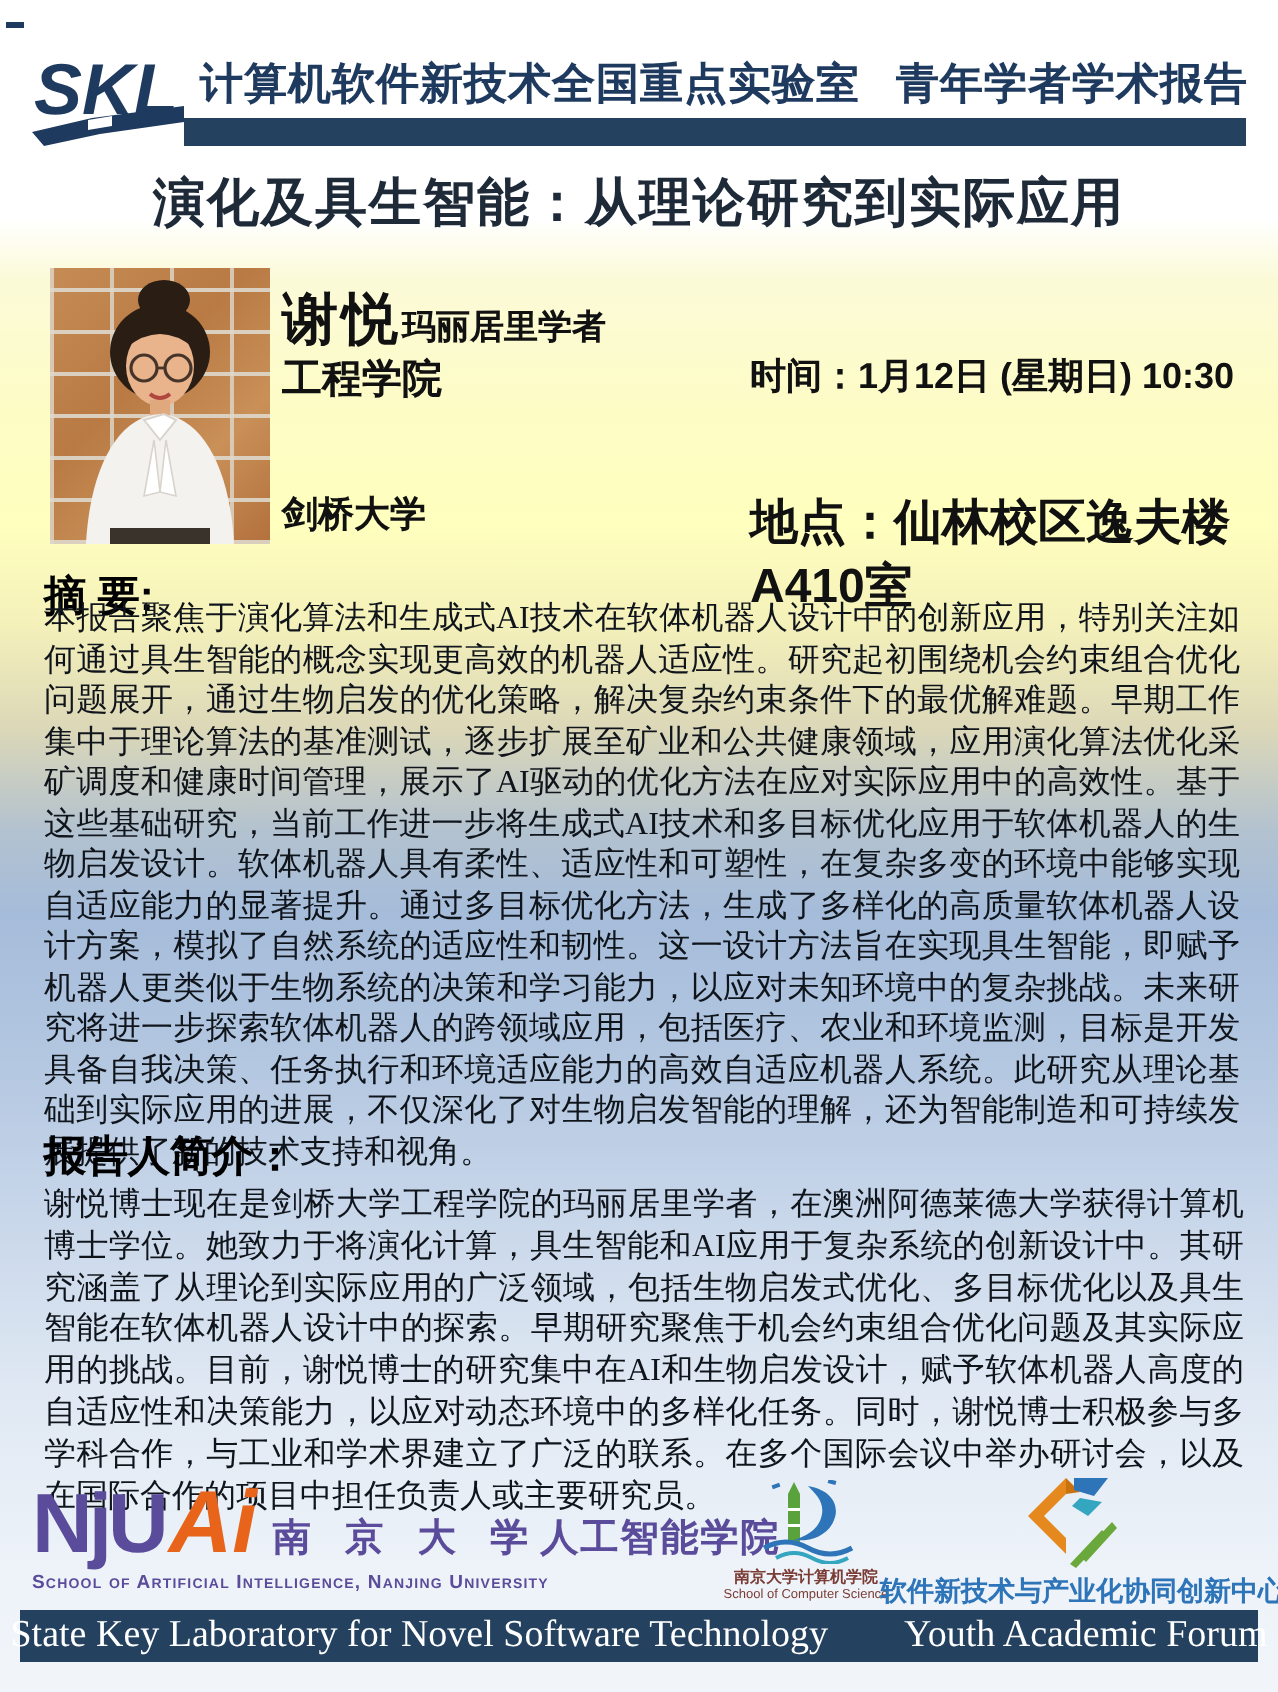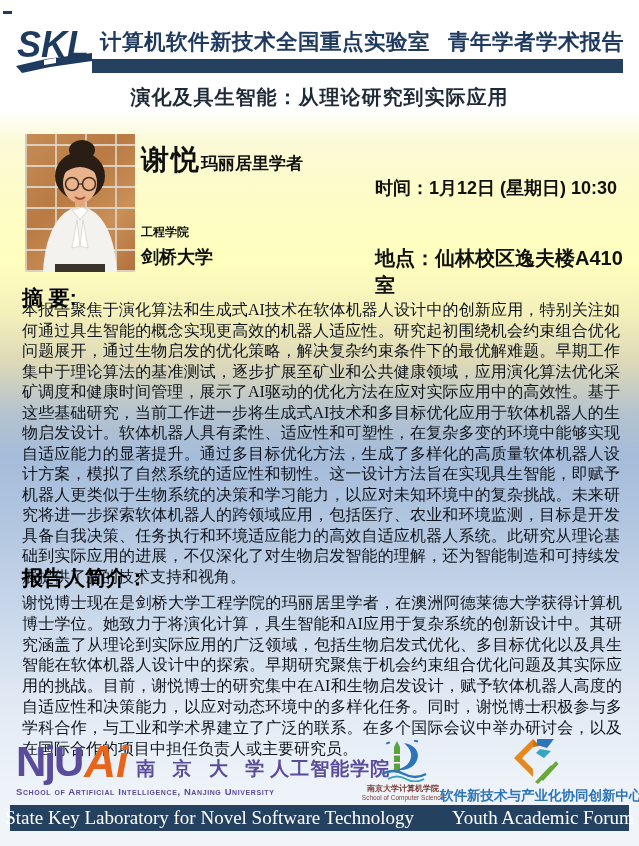--- a/index.html
+++ b/index.html
@@ -21,35 +21,35 @@
       #eef3f9 93%, #f1f5fa 100%);
   }
   .corner-mark{position:absolute;left:3px;top:11px;width:9px;height:3px;background:#1f3a5f;}
   
   .skl-logo{position:absolute;left:16px;top:23px;width:76px;height:50px;}
   .header-row{position:absolute;left:100px;top:27px;width:524px;display:flex;justify-content:space-between;align-items:flex-start;}
   .lab-name,.forum-name{font-size:21.5px;font-weight:bold;color:#1f3a5f;letter-spacing:0.5px;white-space:nowrap;}
   .divider-bar{position:absolute;left:92px;top:59px;width:531px;height:14px;background:#24415f;}
   
   .talk-title{position:absolute;left:0;top:84px;width:639px;text-align:center;
-    font-size:20px;font-weight:bold;color:#1e2a38;letter-spacing:1px;}
+    font-size:26px;font-weight:bold;color:#1e2a38;letter-spacing:1px;}
   
   .speaker-photo{position:absolute;left:25px;top:134px;width:110px;height:138px;overflow:hidden;
     background:
       repeating-linear-gradient(0deg, rgba(222,216,204,0.9) 0 2px, transparent 2px 21px),
       repeating-linear-gradient(90deg, rgba(222,216,204,0.8) 0 2px, transparent 2px 30px),
       linear-gradient(135deg,#c68c55 0%,#b97a44 40%,#c99058 70%,#b3703c 100%);}
   .speaker-photo svg{display:block;}
   .name-row{position:absolute;left:141px;top:141px;display:flex;align-items:baseline;}
   .speaker-name{font-size:28px;font-weight:bold;color:#111;font-family:"Liberation Serif",serif;letter-spacing:2px;}
   .speaker-honor{font-size:17px;color:#111;margin-left:0;font-weight:600;}
-  .speaker-department{position:absolute;left:141px;top:176px;font-size:12px;font-weight:600;color:#111;margin-top:48px;}
+  .speaker-department{position:absolute;left:141px;top:176px;font-size:20px;font-weight:600;color:#111;}
   .speaker-university{position:absolute;left:141px;top:245px;font-size:18px;font-weight:600;color:#111;}
   .talk-time{position:absolute;left:375px;top:176px;font-size:18px;font-weight:600;color:#111;}
-  .talk-venue{position:absolute;left:375px;top:245px;font-size:20px;font-weight:600;color:#111;}
+  .talk-venue{position:absolute;left:375px;top:245px;font-size:24px;font-weight:600;color:#111;}
   
   .abstract-heading{position:absolute;left:22px;top:284px;font-size:21px;font-weight:bold;color:#000;}
   .abstract-body{position:absolute;left:22px;top:300px;width:598px;
     font-size:16px;line-height:20.5px;color:#10151c;text-align:justify;
     font-family:"Liberation Serif",serif;}
   .bio-heading{position:absolute;left:22px;top:564px;font-size:21px;font-weight:bold;color:#000;}
   .bio-body{position:absolute;left:22px;top:593px;width:600px;
     font-size:16px;line-height:20.8px;color:#10151c;text-align:justify;
     font-family:"Liberation Serif",serif;}
   

